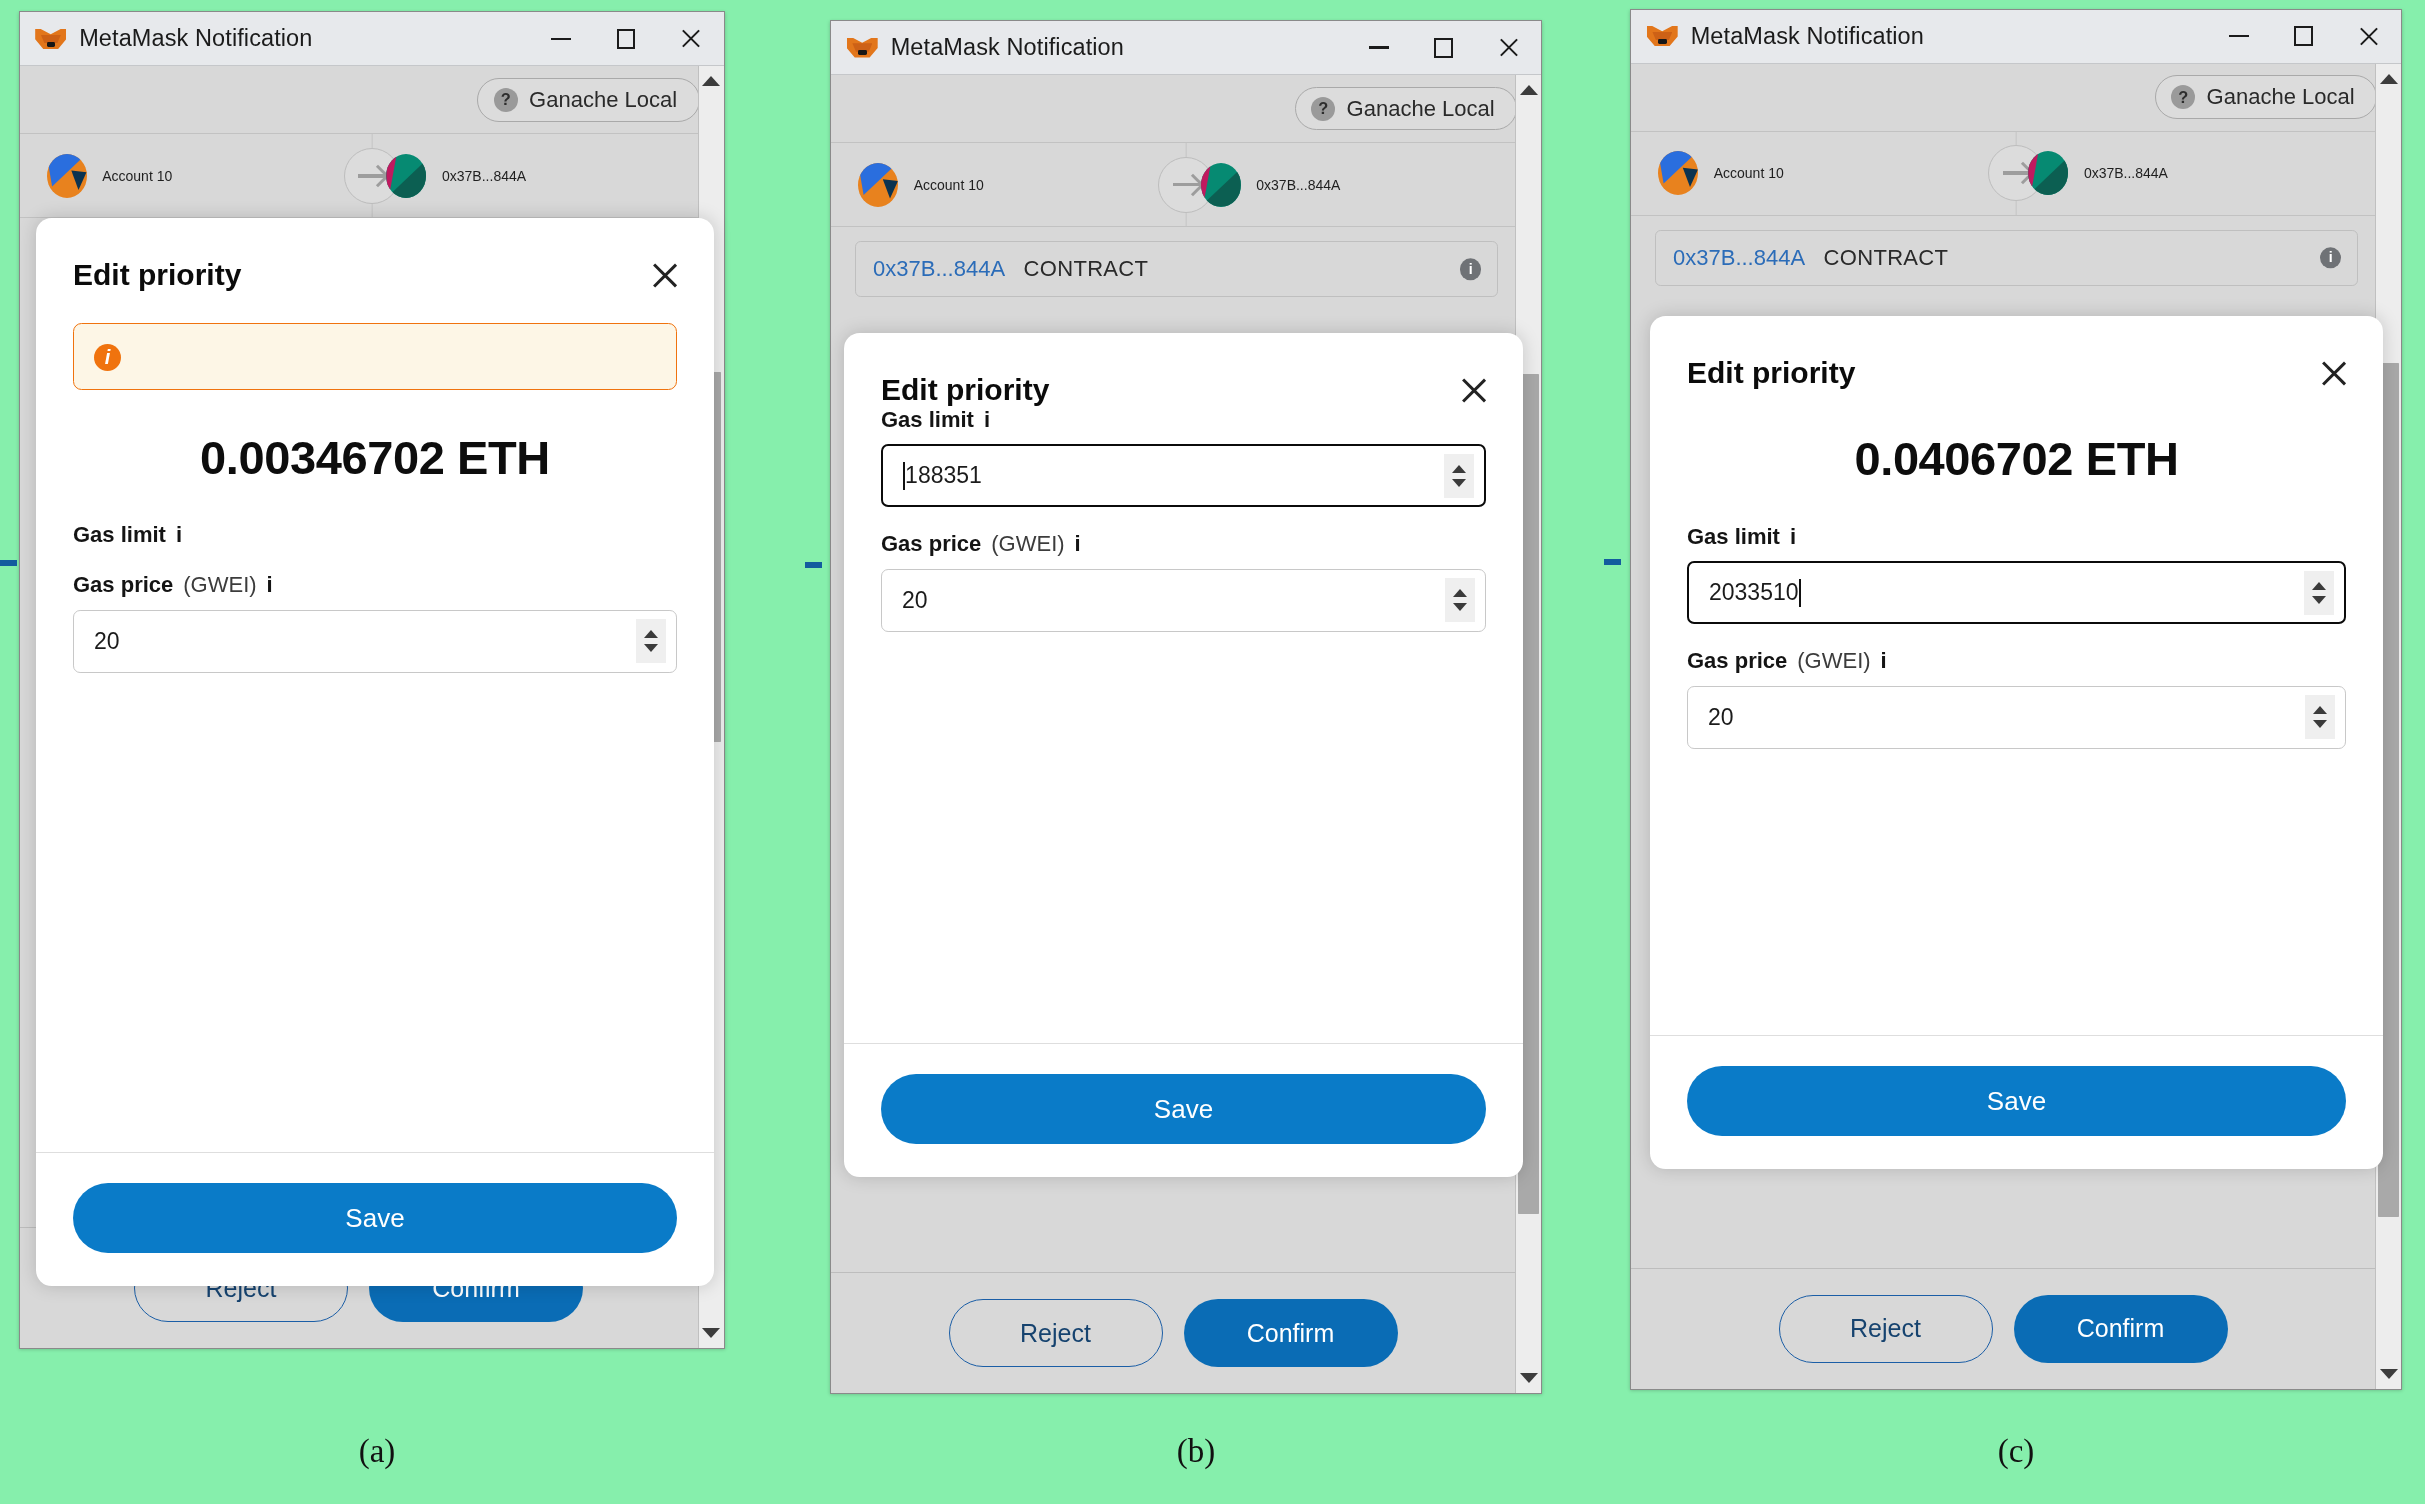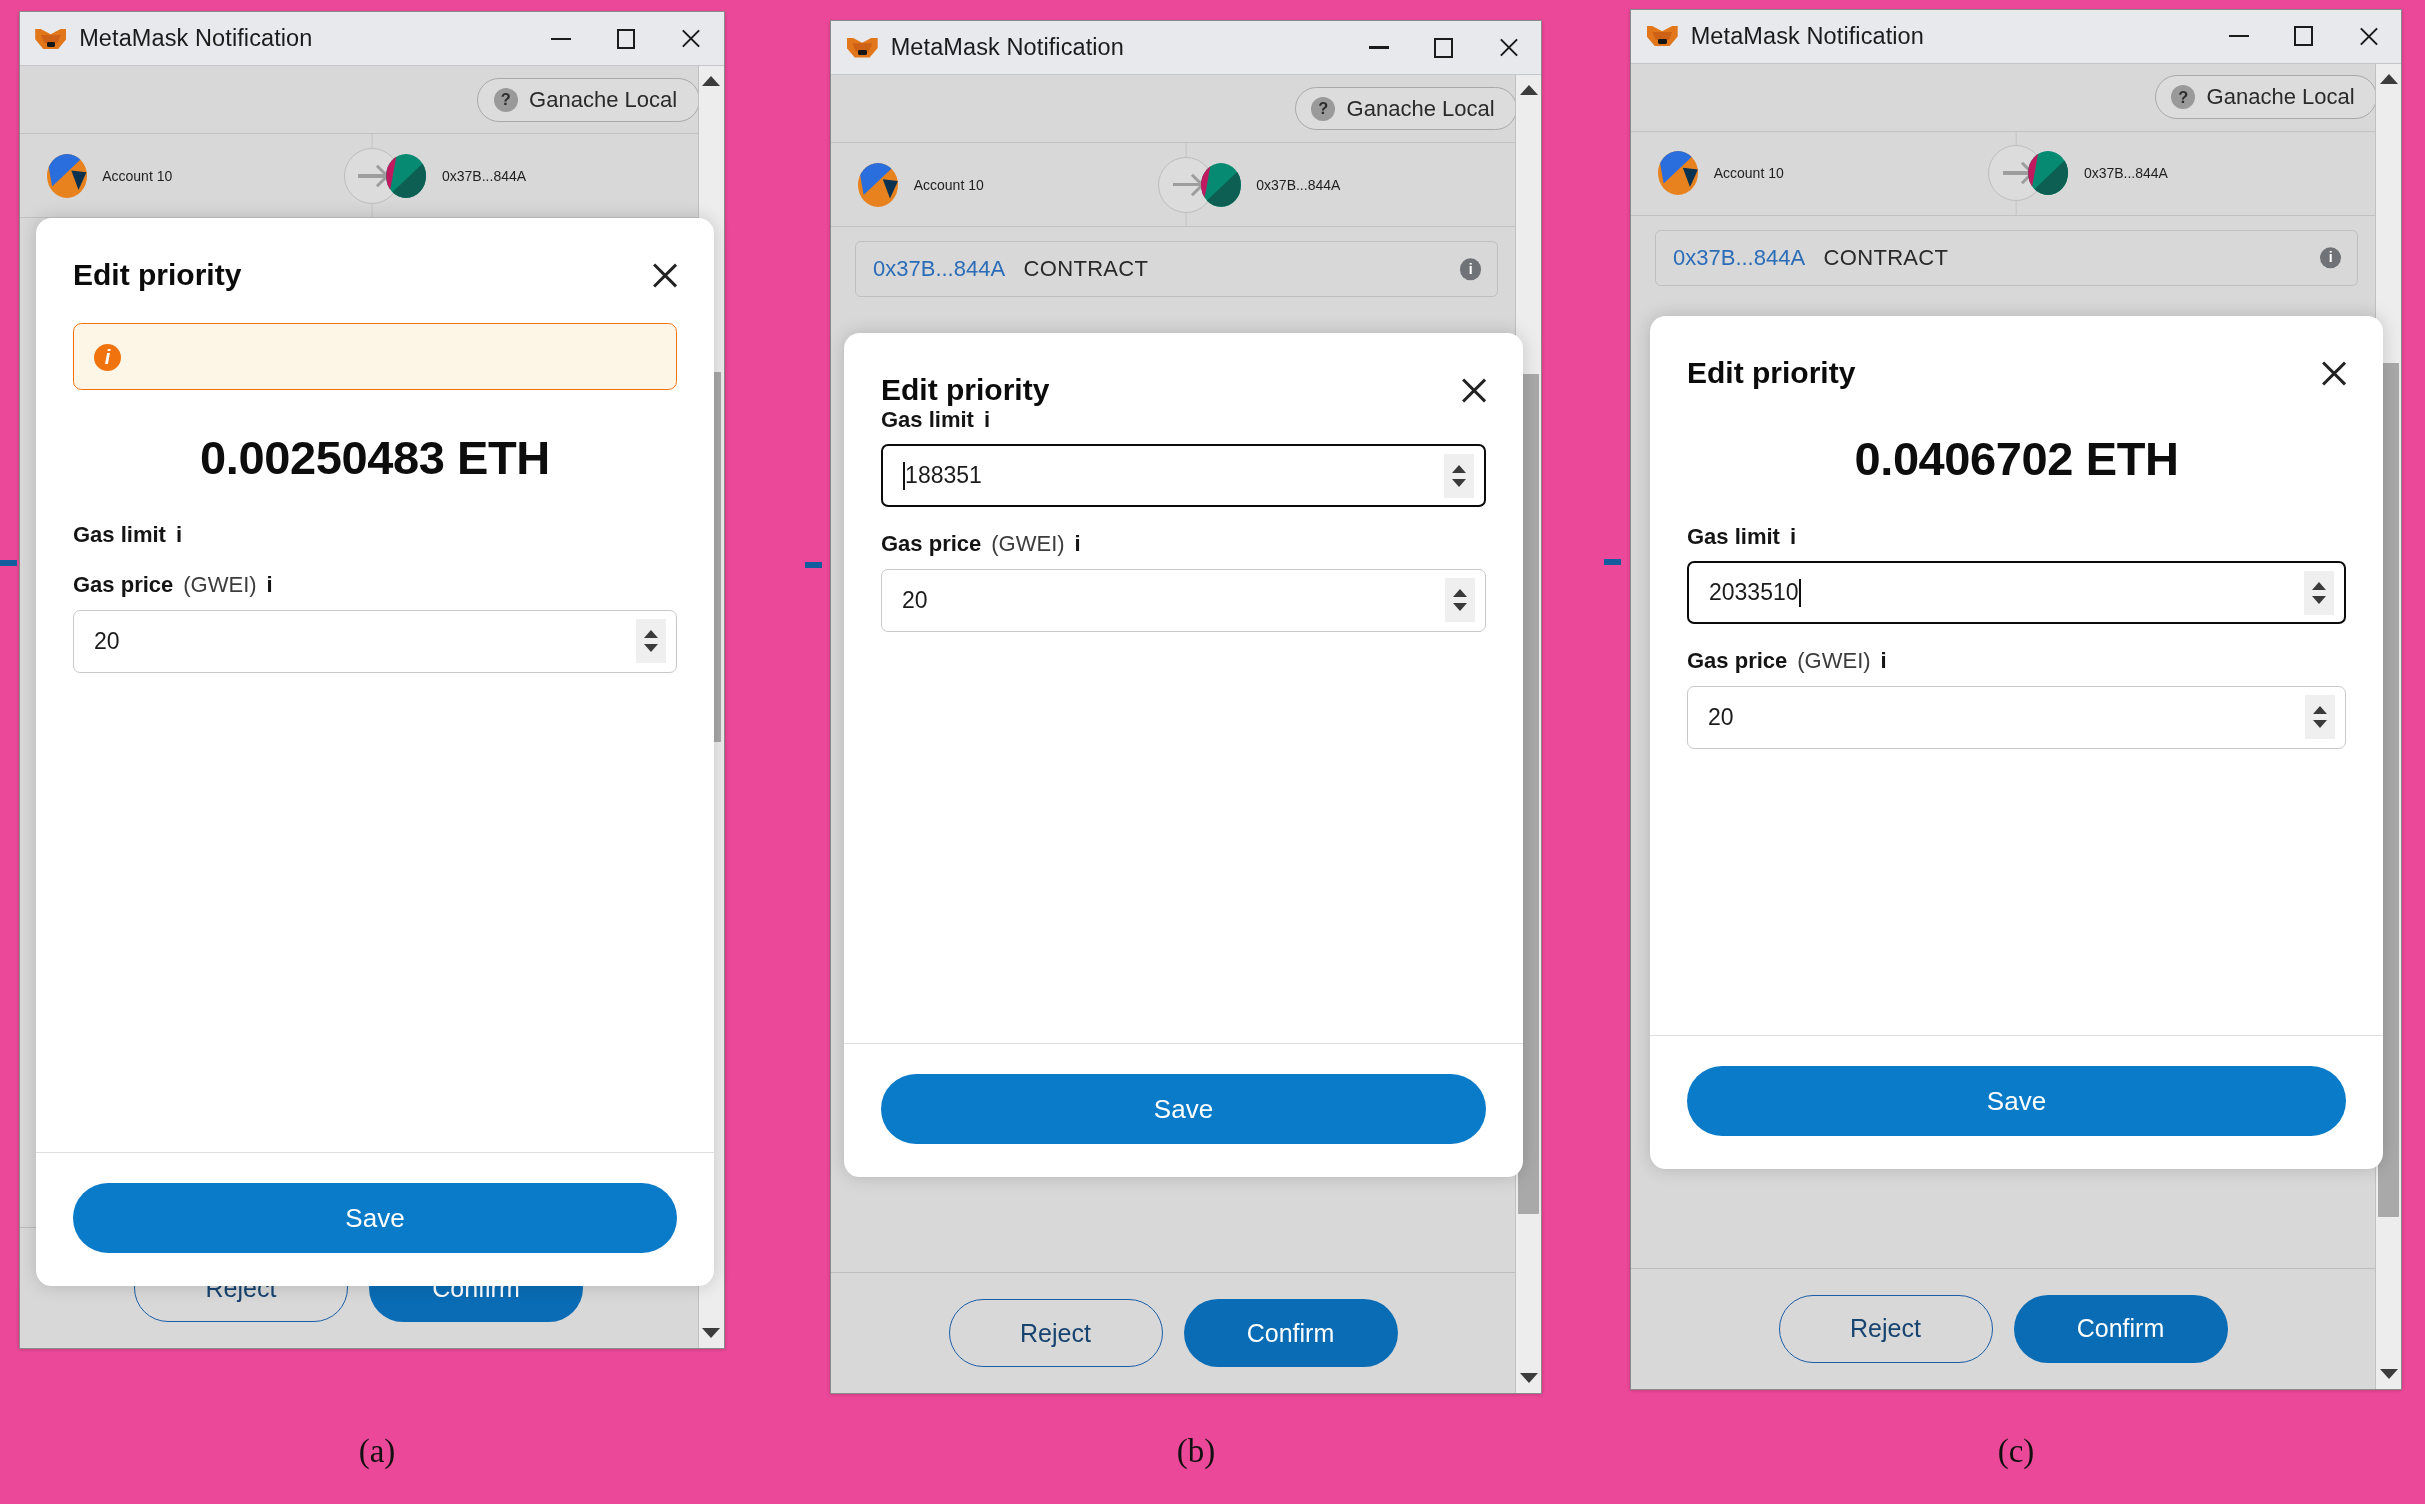--- a/index.html
+++ b/index.html
@@ -6,21 +6,21 @@
   * { box-sizing: border-box; }
   html, body {
     margin: 0; padding: 0;
     background: #ffffff;
     font-family: "Liberation Sans", sans-serif;
   }
   #root {
     position: relative;
     width: 2426px;
     height: 1505px;
-    background: #ec4899;
+    background: #86efac;
     overflow: hidden;
   }
 
   
   .panel {
     position: absolute;
     background: #d6d6d6;
     border: 1.4px solid #8a8a8a;
     box-shadow: 0 1.4px 3.6px rgba(0,0,0,.22);
     overflow: hidden;
@@ -402,21 +402,21 @@
 
   <div class="modal" style="left:36px; top:218px; width:678px; height:1068px;">
     <div class="modal-head">
       <div class="modal-title">Edit priority</div>
       <div class="modal-x"></div>
     </div>
     <div class="modal-body">
       <div class="alert">
         <div class="alert-icon">i</div>
       </div>
-      <div class="eth-amount">0.00250483 ETH</div>
+      <div class="eth-amount">0.00346702 ETH</div>
 
       <div class="field-label">
         <span>Gas limit</span>
         <span class="info-i">i</span>
       </div>
 
       <div class="field-label" style="margin-top:24px;">
         <span>Gas price</span>
         <span class="unit">(GWEI)</span>
         <span class="info-i">i</span>

